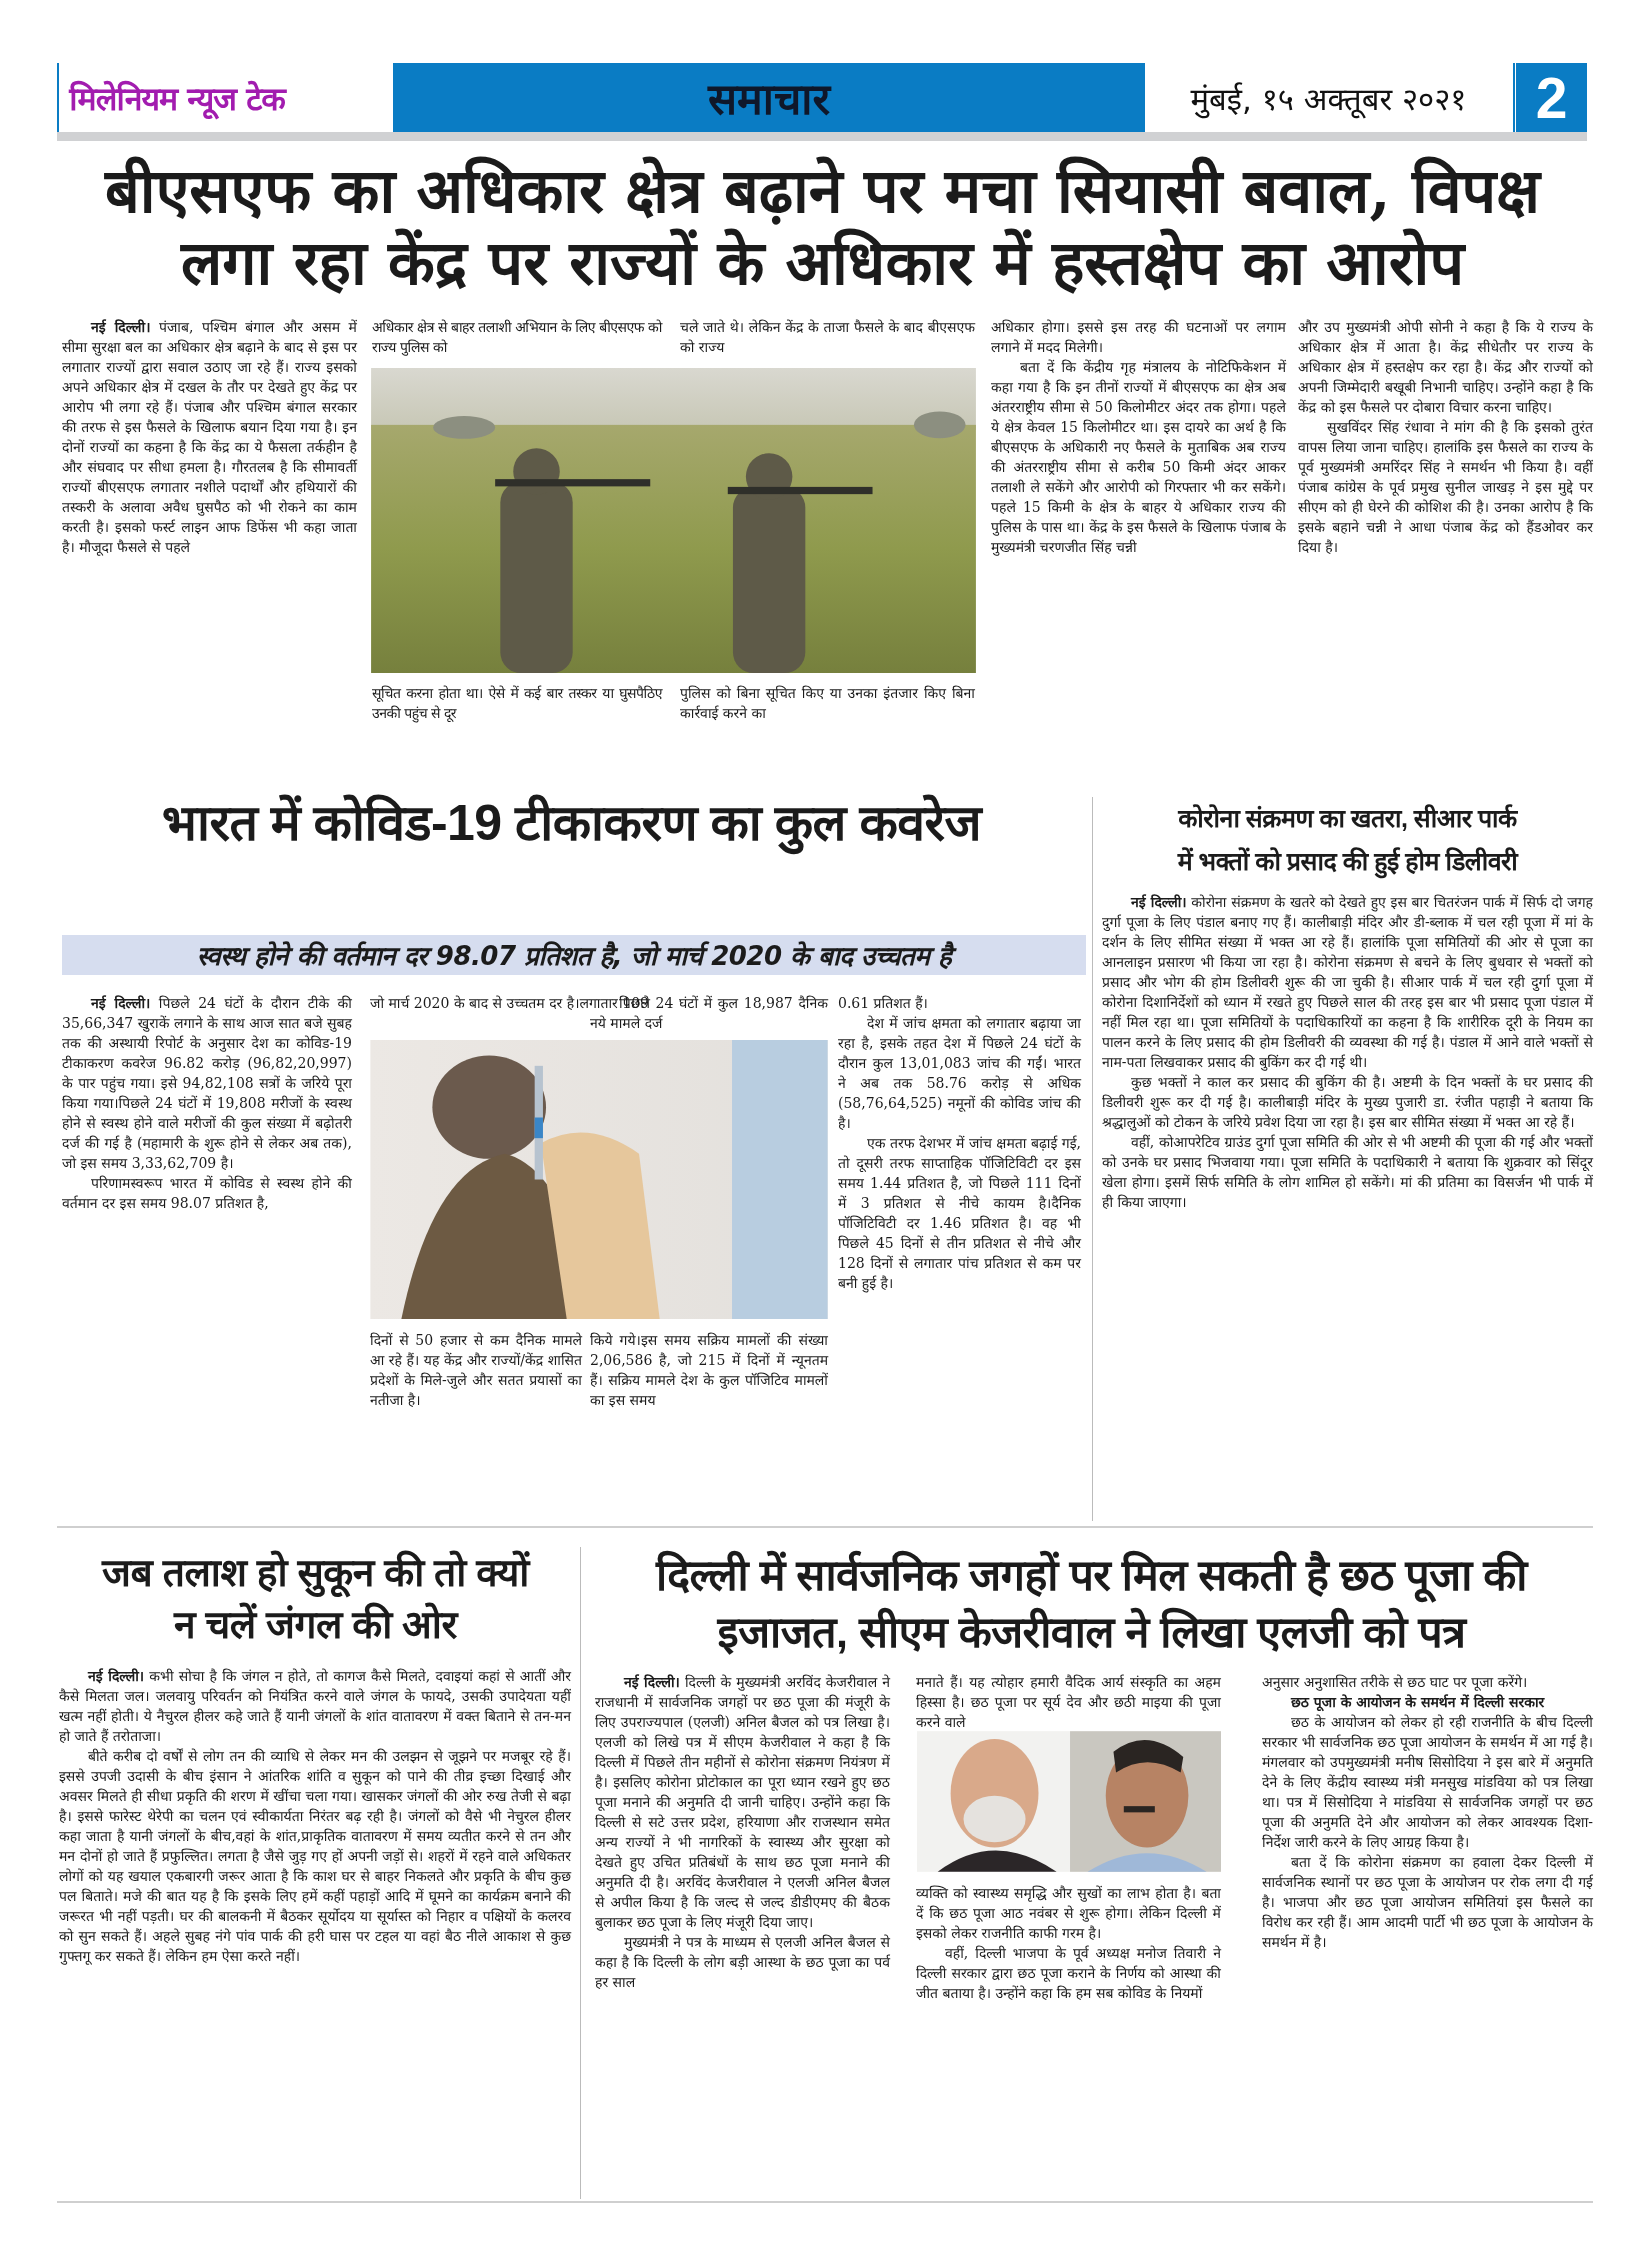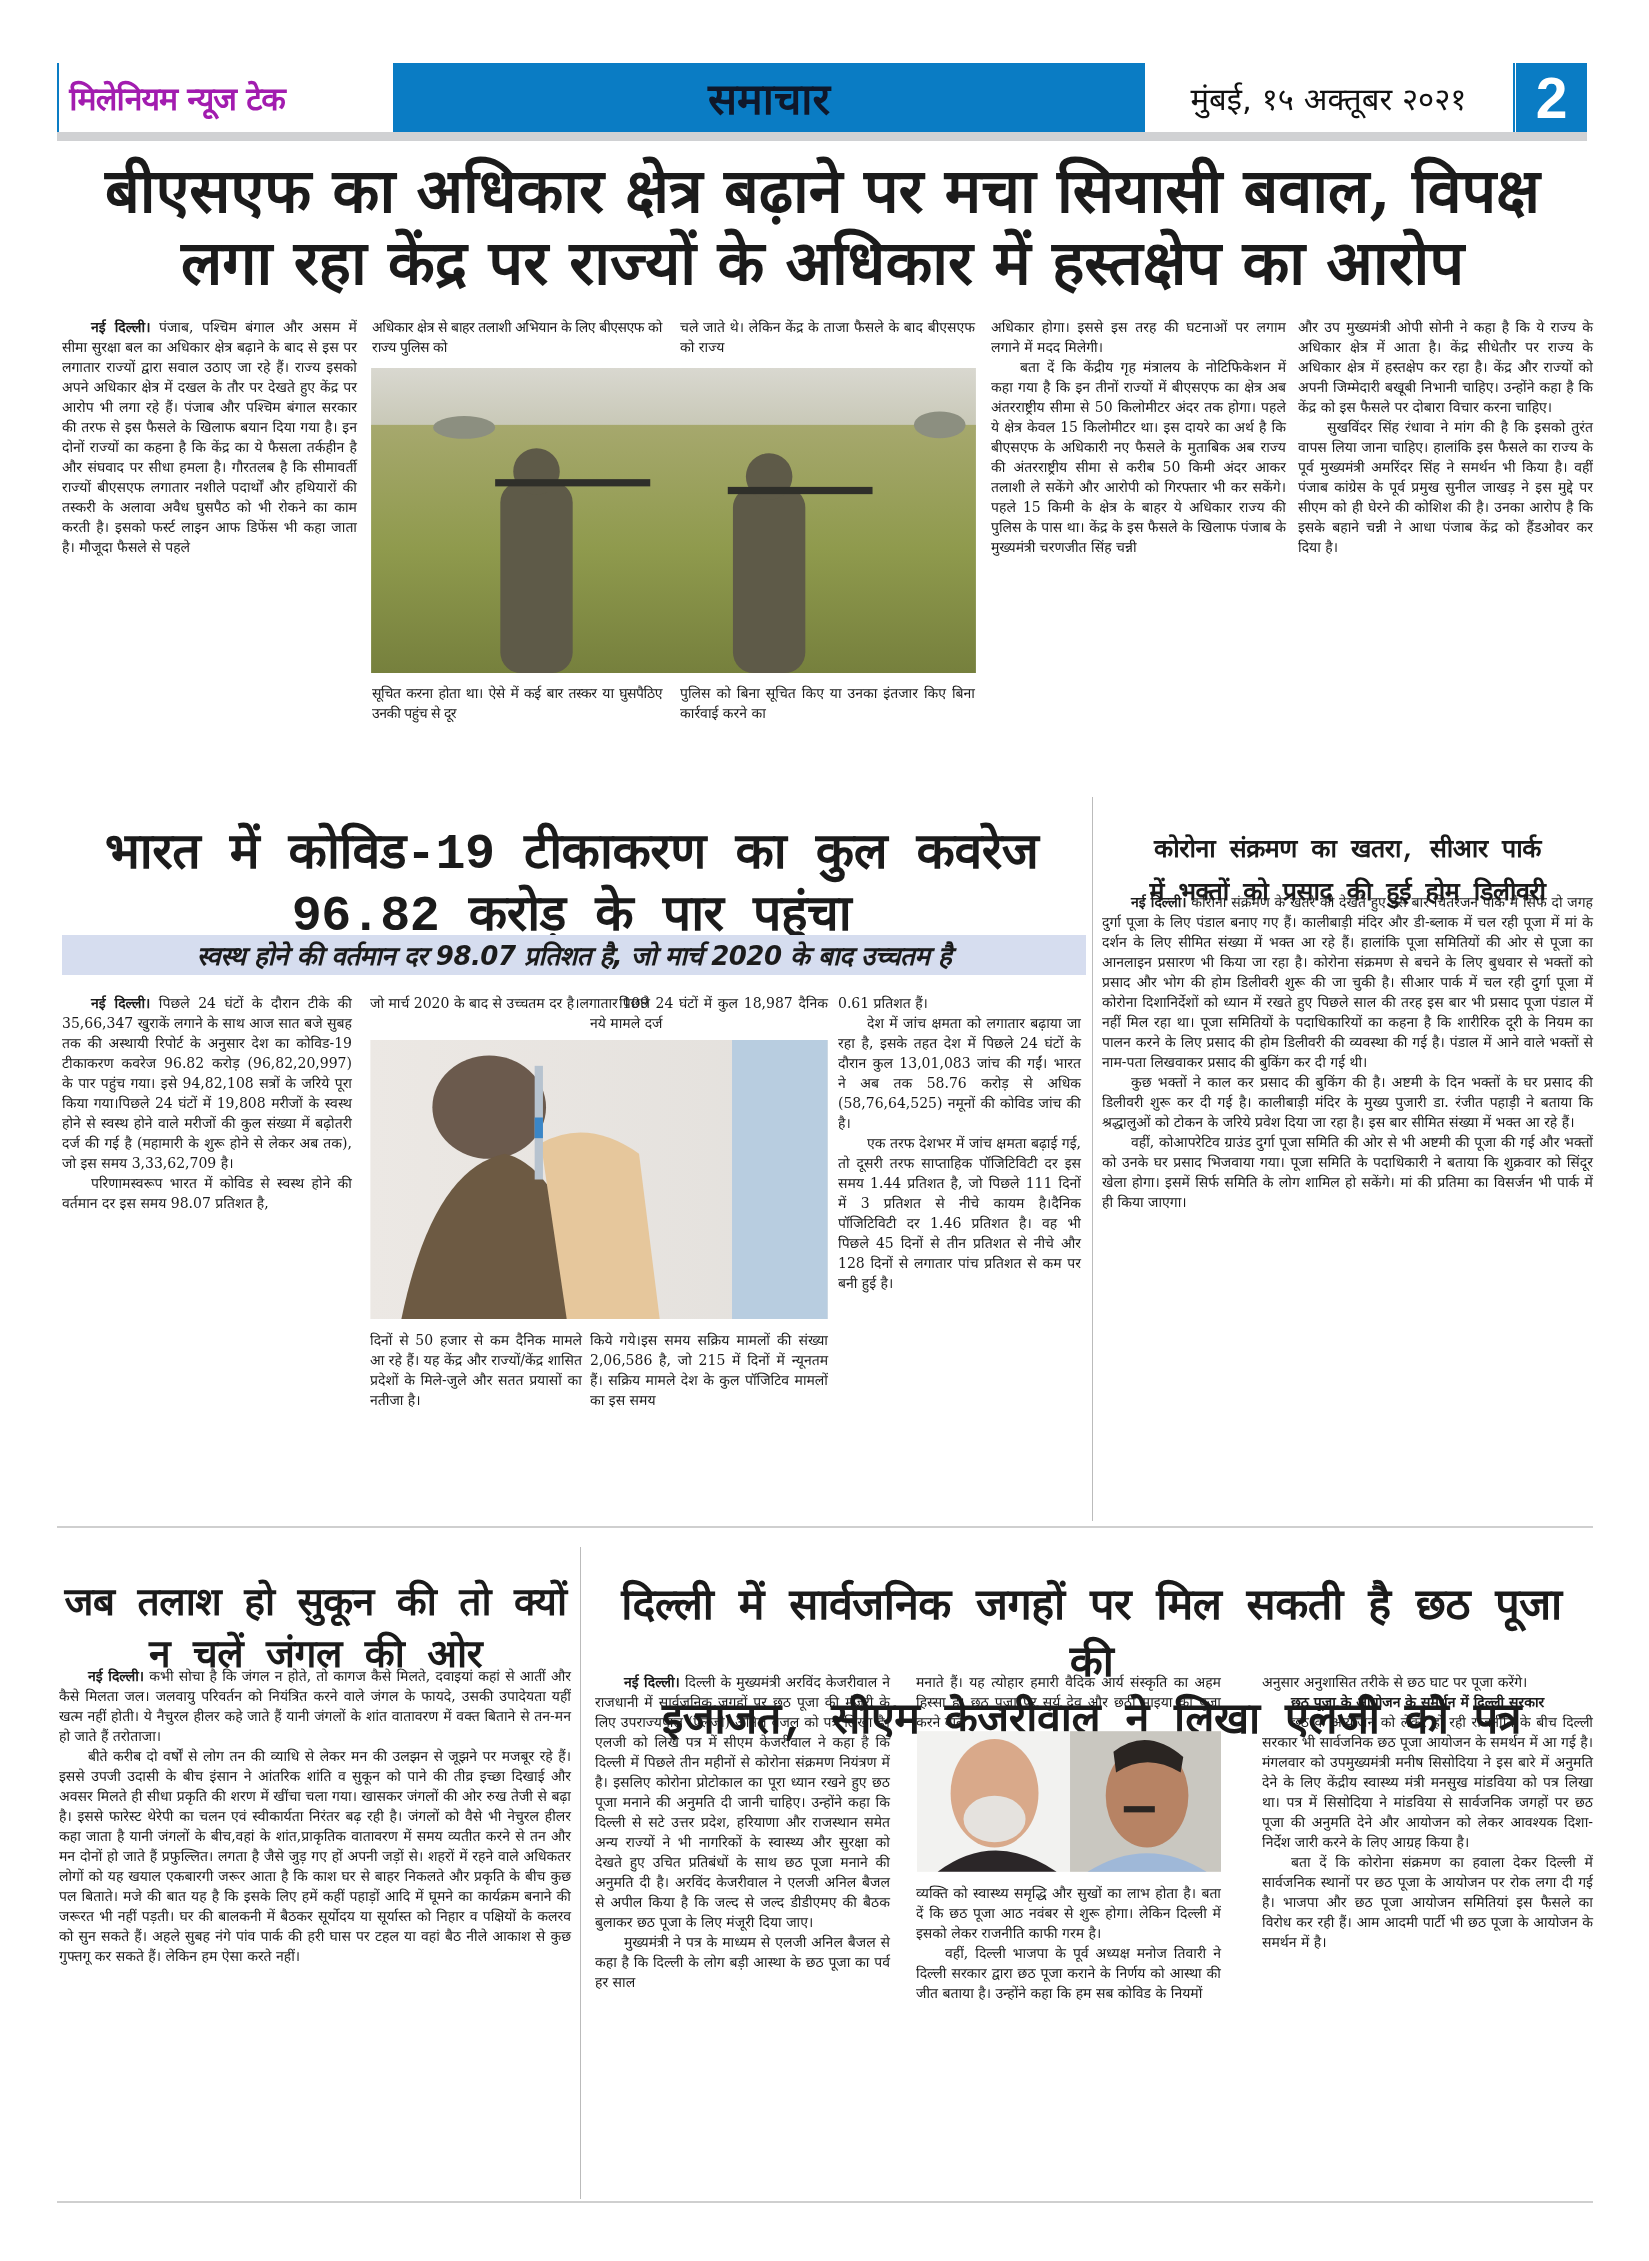--- a/index.html
+++ b/index.html
@@ -13,21 +13,21 @@
                   display:flex; align-items:center; justify-content:center; }
   #section-text { color:#0f172a; font-size:43px; font-weight:bold; }
   #date-box { left:1145px; top:63px; width:367px; height:69px; display:flex; align-items:center; justify-content:center; }
   #date-text { font-size:31px; font-weight:normal; color:#111; }
   #page-no { left:1512px; top:63px; width:75px; height:69px; background:#0a7cc4; display:flex; align-items:center; justify-content:center;
              border-left:4.1px double #fff; box-sizing:border-box; }
   #page-no-text { color:#fff; font-size:57px; font-weight:bold; font-family:"Liberation Sans", sans-serif; }
   #masthead-rule { left:57px; top:132px; width:1530px; height:9.3px; background:#d0d1d3; }
 
   .headline { font-weight:bold; color:#1b1b1b; text-align:center; line-height:1.2; font-family:"DejaVu Serif", serif; }
-  .headline.cond { font-family:Liberation Mono, monospace; letter-spacing:-0.5px;margin-top:32px; }
+  .headline.cond { font-family:Liberation Sans, sans-serif; letter-spacing:-0.5px; }
   .col { font-family:"DejaVu Serif", serif; font-size:14px; line-height:20px; text-align:justify; color:#1b1b1b; }
   .col p { margin:0; text-indent:29px; }
   .col p.first { text-indent:29px; }
   .dateline { font-weight:bold; }
   .photo { overflow:hidden; }
   .subhead { font-weight:bold; }
   .rule { background:#cfcfcf; height:1.6px; }
 </style>
 </head>
 <body>
@@ -101,21 +101,20 @@
   <p style="text-indent:0">अधिकार होगा। इससे इस तरह की घटनाओं पर लगाम लगाने में मदद मिलेगी।</p>
   <p>बता दें कि केंद्रीय गृह मंत्रालय के नोटिफिकेशन में कहा गया है कि इन तीनों राज्यों में बीएसएफ का क्षेत्र अब अंतरराष्ट्रीय सीमा से 50 किलोमीटर अंदर तक होगा। पहले ये क्षेत्र केवल 15 किलोमीटर था। इस दायरे का अर्थ है कि बीएसएफ के अधिकारी नए फैसले के मुताबिक अब राज्य की अंतरराष्ट्रीय सीमा से करीब 50 किमी अंदर आकर तलाशी ले सकेंगे और आरोपी को गिरफ्तार भी कर सकेंगे। पहले 15 किमी के क्षेत्र के बाहर ये अधिकार राज्य की पुलिस के पास था। केंद्र के इस फैसले के खिलाफ पंजाब के मुख्यमंत्री चरणजीत सिंह चन्नी</p>
 </div>
 <div class="abs col" style="left:1298px; top:317px; width:295px;">
   <p style="text-indent:0">और उप मुख्यमंत्री ओपी सोनी ने कहा है कि ये राज्य के अधिकार क्षेत्र में आता है। केंद्र सीधेतौर पर राज्य के अधिकार क्षेत्र में हस्तक्षेप कर रहा है। केंद्र और राज्यों को अपनी जिम्मेदारी बखूबी निभानी चाहिए। उन्होंने कहा है कि केंद्र को इस फैसले पर दोबारा विचार करना चाहिए।</p>
   <p>सुखविंदर सिंह रंधावा ने मांग की है कि इसको तुरंत वापस लिया जाना चाहिए। हालांकि इस फैसले का राज्य के पूर्व मुख्यमंत्री अमरिंदर सिंह ने समर्थन भी किया है। वहीं पंजाब कांग्रेस के पूर्व प्रमुख सुनील जाखड़ ने इस मुद्दे पर सीएम को ही घेरने की कोशिश की है। उनका आरोप है कि इसके बहाने चन्नी ने आधा पंजाब केंद्र को हैंडओवर कर दिया है।</p>
 </div>
 
 <div class="abs headline cond" style="left:57px; top:792px; width:1029px; font-size:50px; line-height:62px;">
   <div>भारत में कोविड-19 टीकाकरण का कुल कवरेज</div>
-  <div>96.82 करोड़ के पार पहुंचा</div>
 </div>
 
 <div class="abs" style="left:62px; top:935px; width:1024px; height:40px; background:#d6ddef; display:flex; align-items:center; justify-content:center;">
   <span style="font-size:26px; font-weight:bold; font-style:italic; color:#1b1b1b; letter-spacing:-0.5px;">स्वस्थ होने की वर्तमान दर 98.07 प्रतिशत है, जो मार्च 2020 के बाद उच्चतम है</span>
 </div>
 
 <div class="abs col" style="left:62px; top:993px; width:290px;">
   <p><span class="dateline">नई दिल्ली।</span> <span>पिछले 24 घंटों के दौरान टीके की 35,66,347 खुराकें लगाने के साथ आज सात बजे सुबह तक की अस्थायी रिपोर्ट के अनुसार देश का कोविड-19 टीकाकरण कवरेज 96.82 करोड़ (96,82,20,997) के पार पहुंच गया। इसे 94,82,108 सत्रों के जरिये पूरा किया गया।पिछले 24 घंटों में 19,808 मरीजों के स्वस्थ होने से स्वस्थ होने वाले मरीजों की कुल संख्या में बढ़ोतरी दर्ज की गई है (महामारी के शुरू होने से लेकर अब तक), जो इस समय 3,33,62,709 है।</span></p>
   <p>परिणामस्वरूप भारत में कोविड से स्वस्थ होने की वर्तमान दर इस समय 98.07 प्रतिशत है,</p>
 </div>

